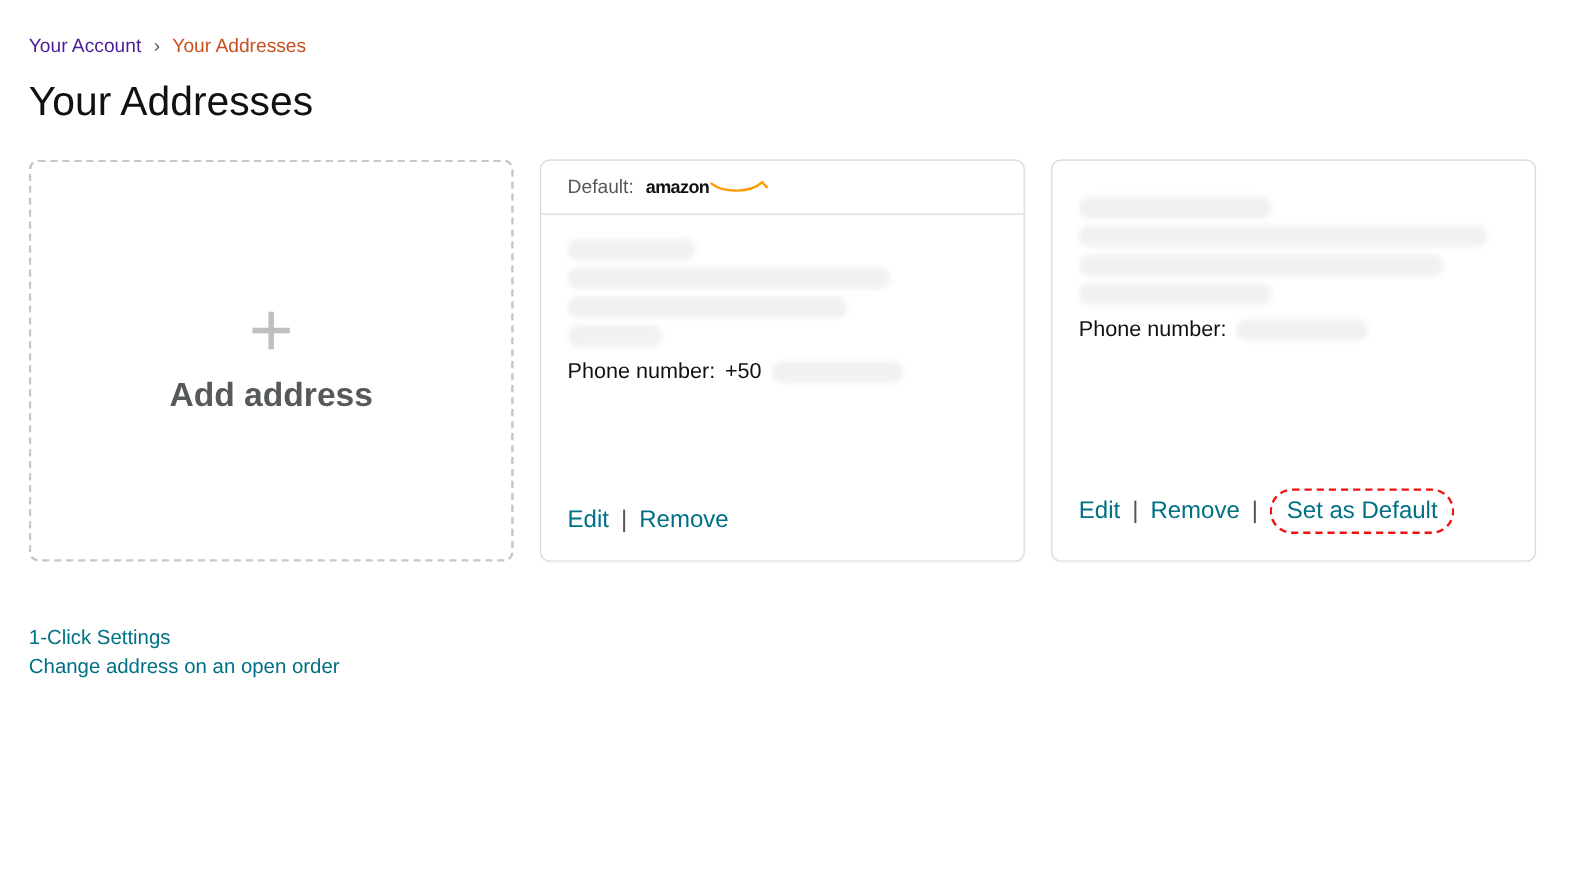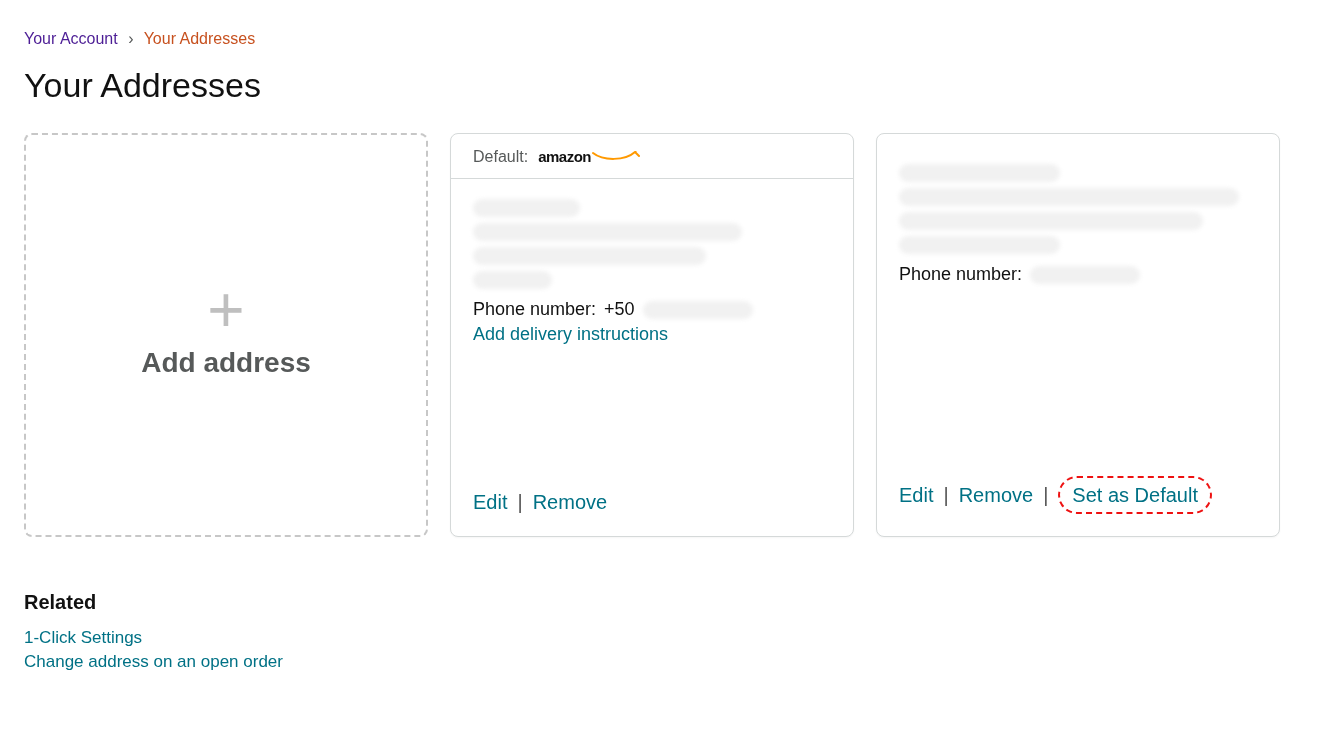--- a/index.html
+++ b/index.html
@@ -36,21 +36,21 @@
     color: #111;
     margin: 0 0 28px 0;
   }
 
   .cards-row {
     display: flex;
     gap: 22px;
   }
   .card {
     width: 404px;
-    height: 404px;
+    height: 335px;
     border-radius: 8px;
     box-sizing: border-box;
     position: relative;
   }
   
   .card-add {
     border: 2px dashed #c7c7c7;
     display: flex;
     flex-direction: column;
     align-items: center;
@@ -230,21 +230,20 @@
           <div class="blur-line bl-30"></div>
           <div class="blur-line bl-75"></div>
           <div class="blur-line bl-65"></div>
           <div class="blur-line bl-22"></div>
         </div>
         <div class="phone-line">
           <span>Phone number:</span>
           <span>+50</span>
           <span class="blur-inline"></span>
         </div>
-        <a class="link-teal deliv-instr">Add delivery instructions</a>
       </div>
       <div class="card-actions">
         <a class="link-teal">Edit</a>
         <span class="action-sep">|</span>
         <a class="link-teal">Remove</a>
       </div>
     </div>
 
     <div class="card card-address">
       <div class="card-body" style="padding-top:24px;">
@@ -266,20 +265,19 @@
         <span class="action-sep">|</span>
         <span class="set-default-highlight">
           <a class="link-teal">Set as Default</a>
         </span>
       </div>
     </div>
 
   </div>
 
   <div class="related-section">
-    <div class="related-title">Related</div>
     <div class="related-links">
       <a class="link-teal">1-Click Settings</a>
       <a class="link-teal">Change address on an open order</a>
     </div>
   </div>
 
 </div>
 
 </body></html>

